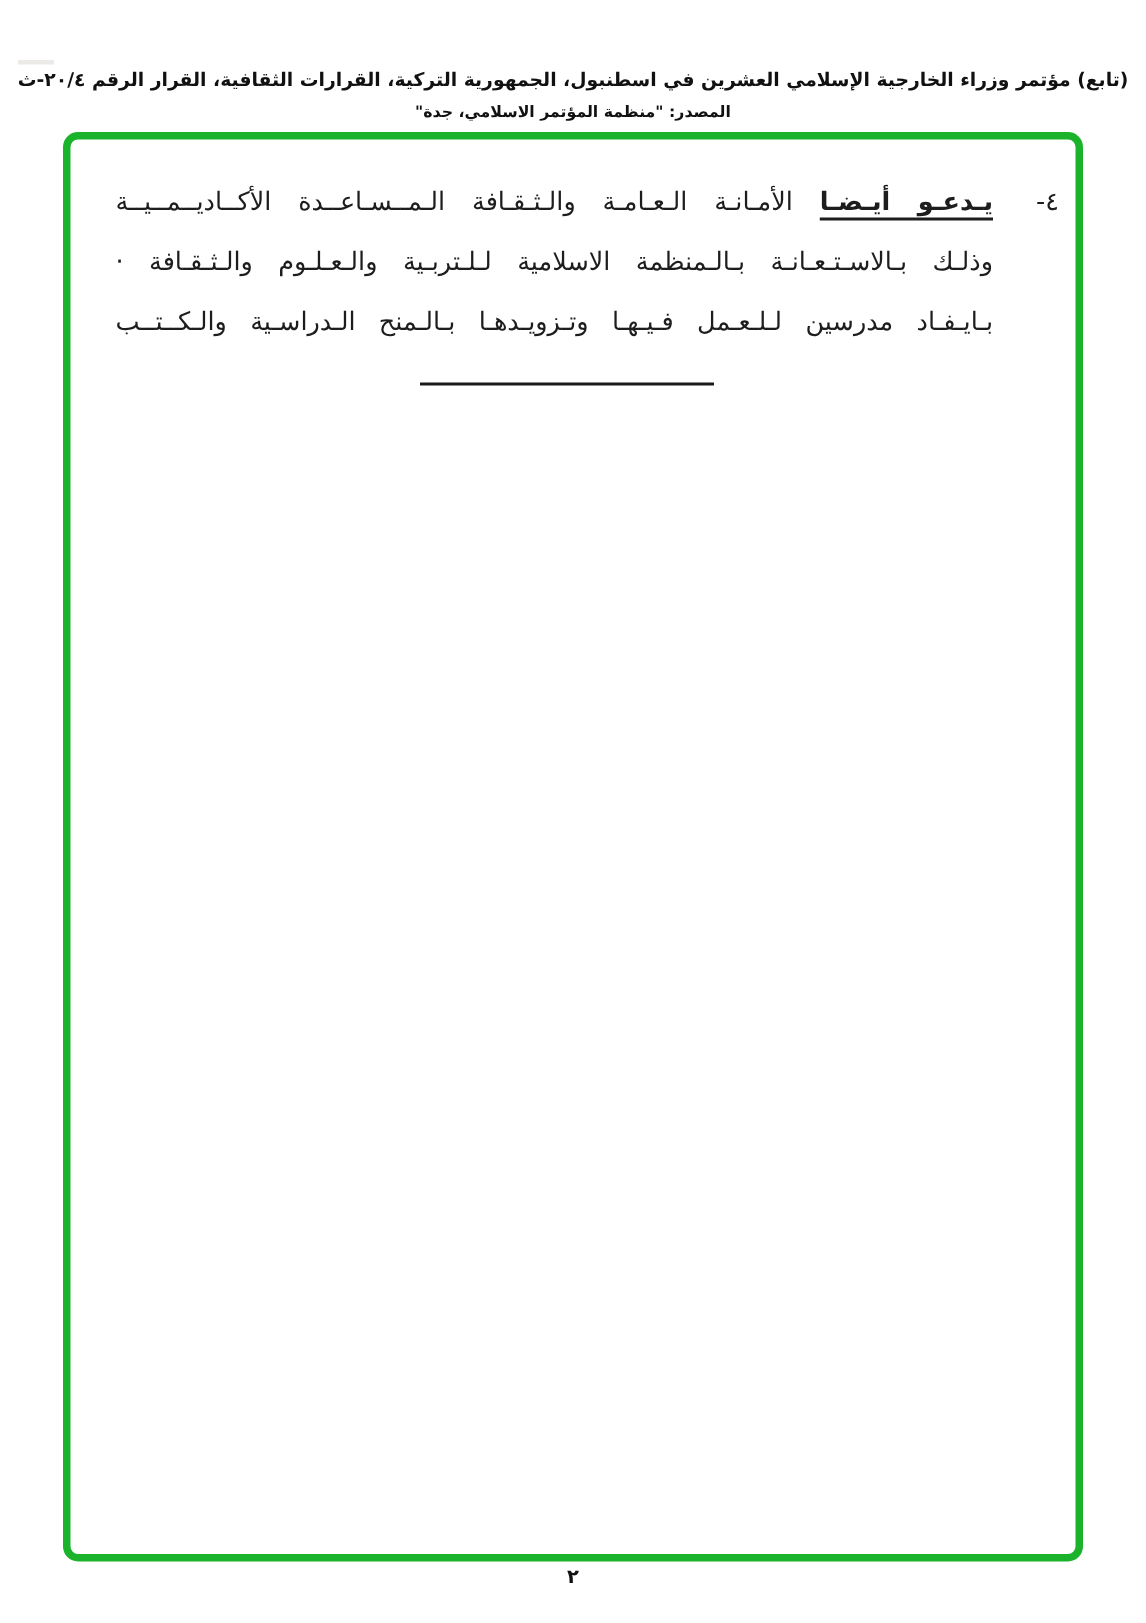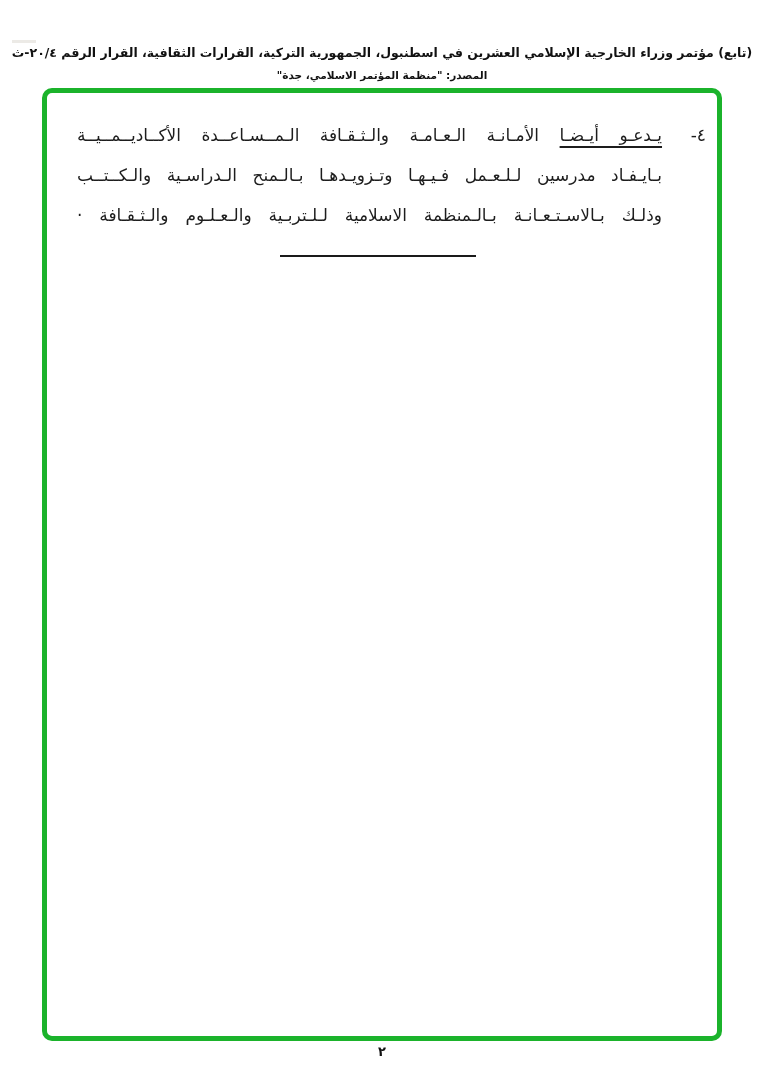--- a/index.html
+++ b/index.html
@@ -50,20 +50,21 @@
   .bline{
     direction:rtl;
     text-align:justify;
     text-align-last:justify;
     word-spacing:3px;
   }
   .uphrase{
     text-decoration:underline;
     text-decoration-thickness:1.5px;
     text-underline-offset:5px;
+    font-weight:bold;
   }
   
   .divider{
     height:0;
     border-top:2.5px solid #1a1a1a;
     width:196px;
     margin:20px 241px 0 233px;
   }
   
   .pagenum{
@@ -85,22 +86,22 @@
   <div class="smudge"></div>
 
   <div class="frame">
 
     <div class="para">
       <span class="marker">٤-</span>
       <div class="bline">
         <span class="uphrase">يـدعـو أيـضـا</span>
         <span>الأمـانـة الـعـامـة والـثـقـافة الـمــسـاعــدة الأكــاديــمــيــة</span>
       </div>
+      <div class="bline">وذلـك بـالاسـتـعـانـة بـالـمنظمة الاسلامية لـلـتربـية والـعـلـوم والـثـقـافة ·</div>
       <div class="bline">بـايـفـاد مدرسين لـلـعـمل فـيـهـا وتـزويـدهـا بـالـمنح الـدراسـية والـكــتــب</div>
-      <div class="bline">وذلـك بـالاسـتـعـانـة بـالـمنظمة الاسلامية لـلـتربـية والـعـلـوم والـثـقـافة ·</div>
     </div>
 
     <div class="divider"></div>
 
   </div>
 
   <div class="pagenum">٢</div>
 
 </div>
 

